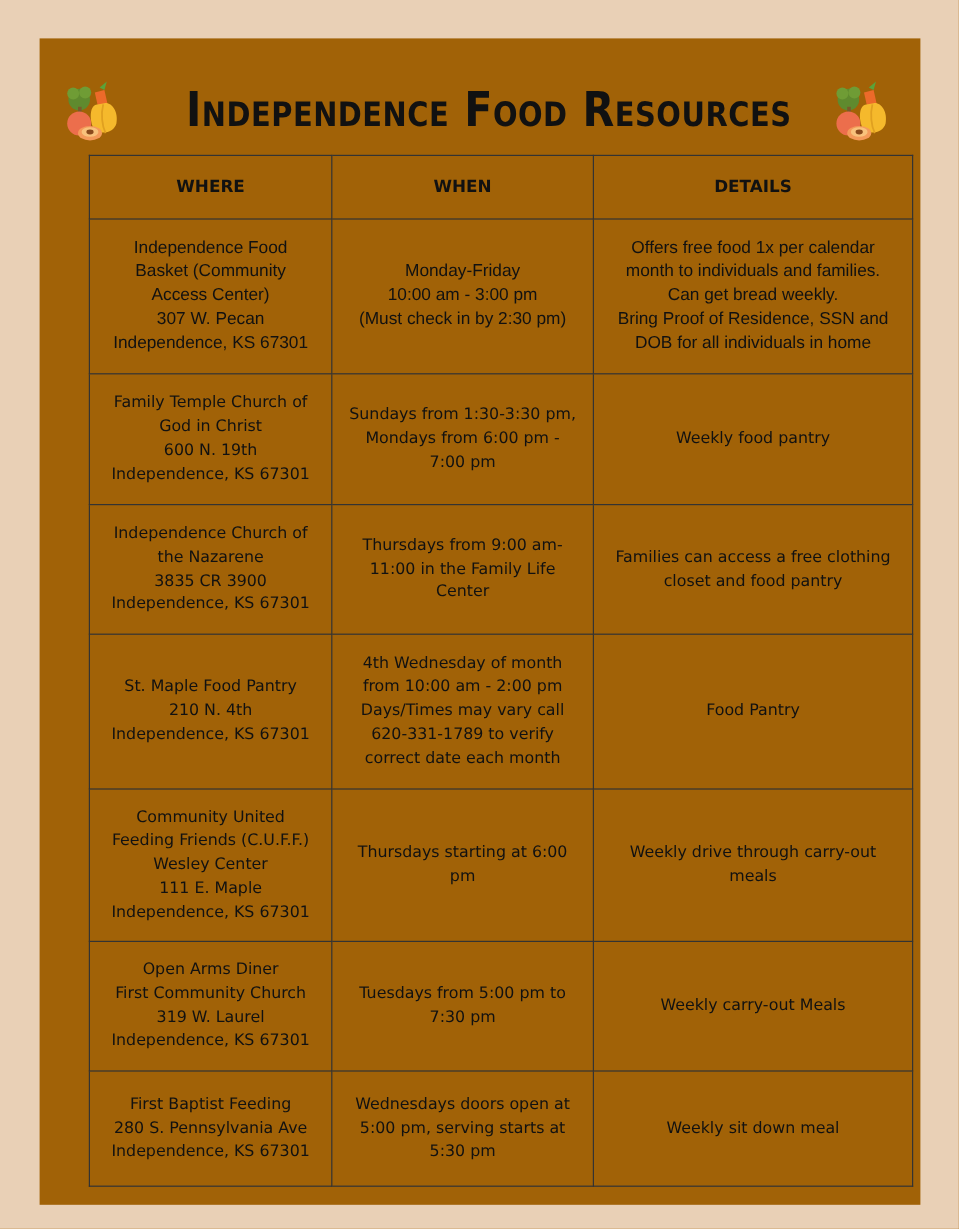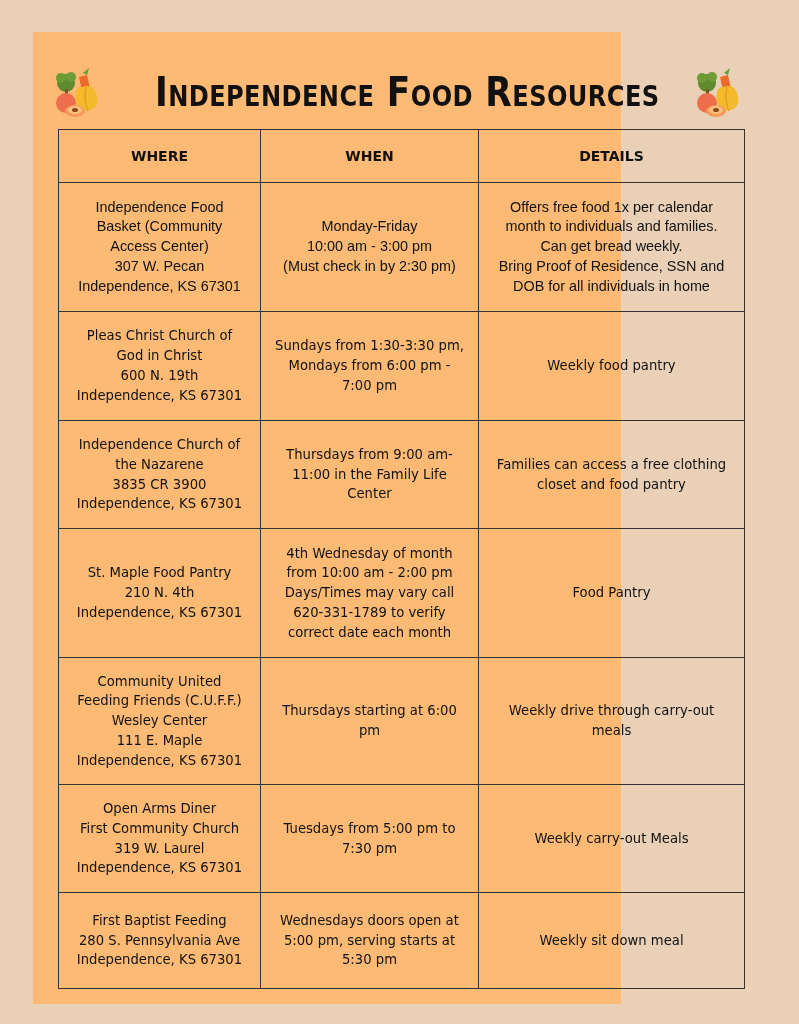--- a/index.html
+++ b/index.html
@@ -6,22 +6,22 @@
   body {
     width: 799px; height: 1024px;
     background: #e9d0b6;
     position: relative;
     overflow: hidden;
     font-family: "Liberation Sans", sans-serif;
   }
   .page {
     position: absolute;
     left: 33px; top: 32px;
-    width: 588px; height: 972px;
-    background: #fdba74;
+    width: 734px; height: 972px;
+    background: #a16207;
   }
   .title-row {
     position: absolute;
     left: 0; top: 0; width: 734px; height: 96px;
   }
   .title {
     position: absolute;
     left: 82px; top: 36px; width: 570px;
     text-align: center;
     font-family: "DejaVu Sans", sans-serif;
@@ -38,21 +38,21 @@
   .veg {
     position: absolute;
     top: 33px;
     width: 56px; height: 56px;
   }
   .veg.left { left: 20px; }
   .veg.right { left: 661px; }
 
   table {
     position: absolute;
-    left: 25px; top: 97px;
+    left: 41px; top: 97px;
     width: 686px;
     border-collapse: collapse;
     table-layout: fixed;
     padding-left: 29px;
   }
   td, th {
     border: 1.5px solid #333;
     text-align: center;
     vertical-align: middle;
     color: #111;
@@ -138,21 +138,21 @@
           <td class="narrow">
             <span class="line">Offers free food 1x per calendar</span>
             <span class="line">month to individuals and families.</span>
             <span class="line">Can get bread weekly.</span>
             <span class="line">Bring Proof of Residence, SSN and</span>
             <span class="line">DOB for all individuals in home</span>
           </td>
         </tr>
         <tr style="height: 109px;">
           <td>
-            <span class="line">Pleas Christ Church of</span>
+            <span class="line">Family Temple Church of</span>
             <span class="line">God in Christ</span>
             <span class="line">600 N. 19th</span>
             <span class="line">Independence, KS 67301</span>
           </td>
           <td>
             <span class="line">Sundays from 1:30-3:30 pm,</span>
             <span class="line">Mondays from 6:00 pm -</span>
             <span class="line">7:00 pm</span>
           </td>
           <td>

